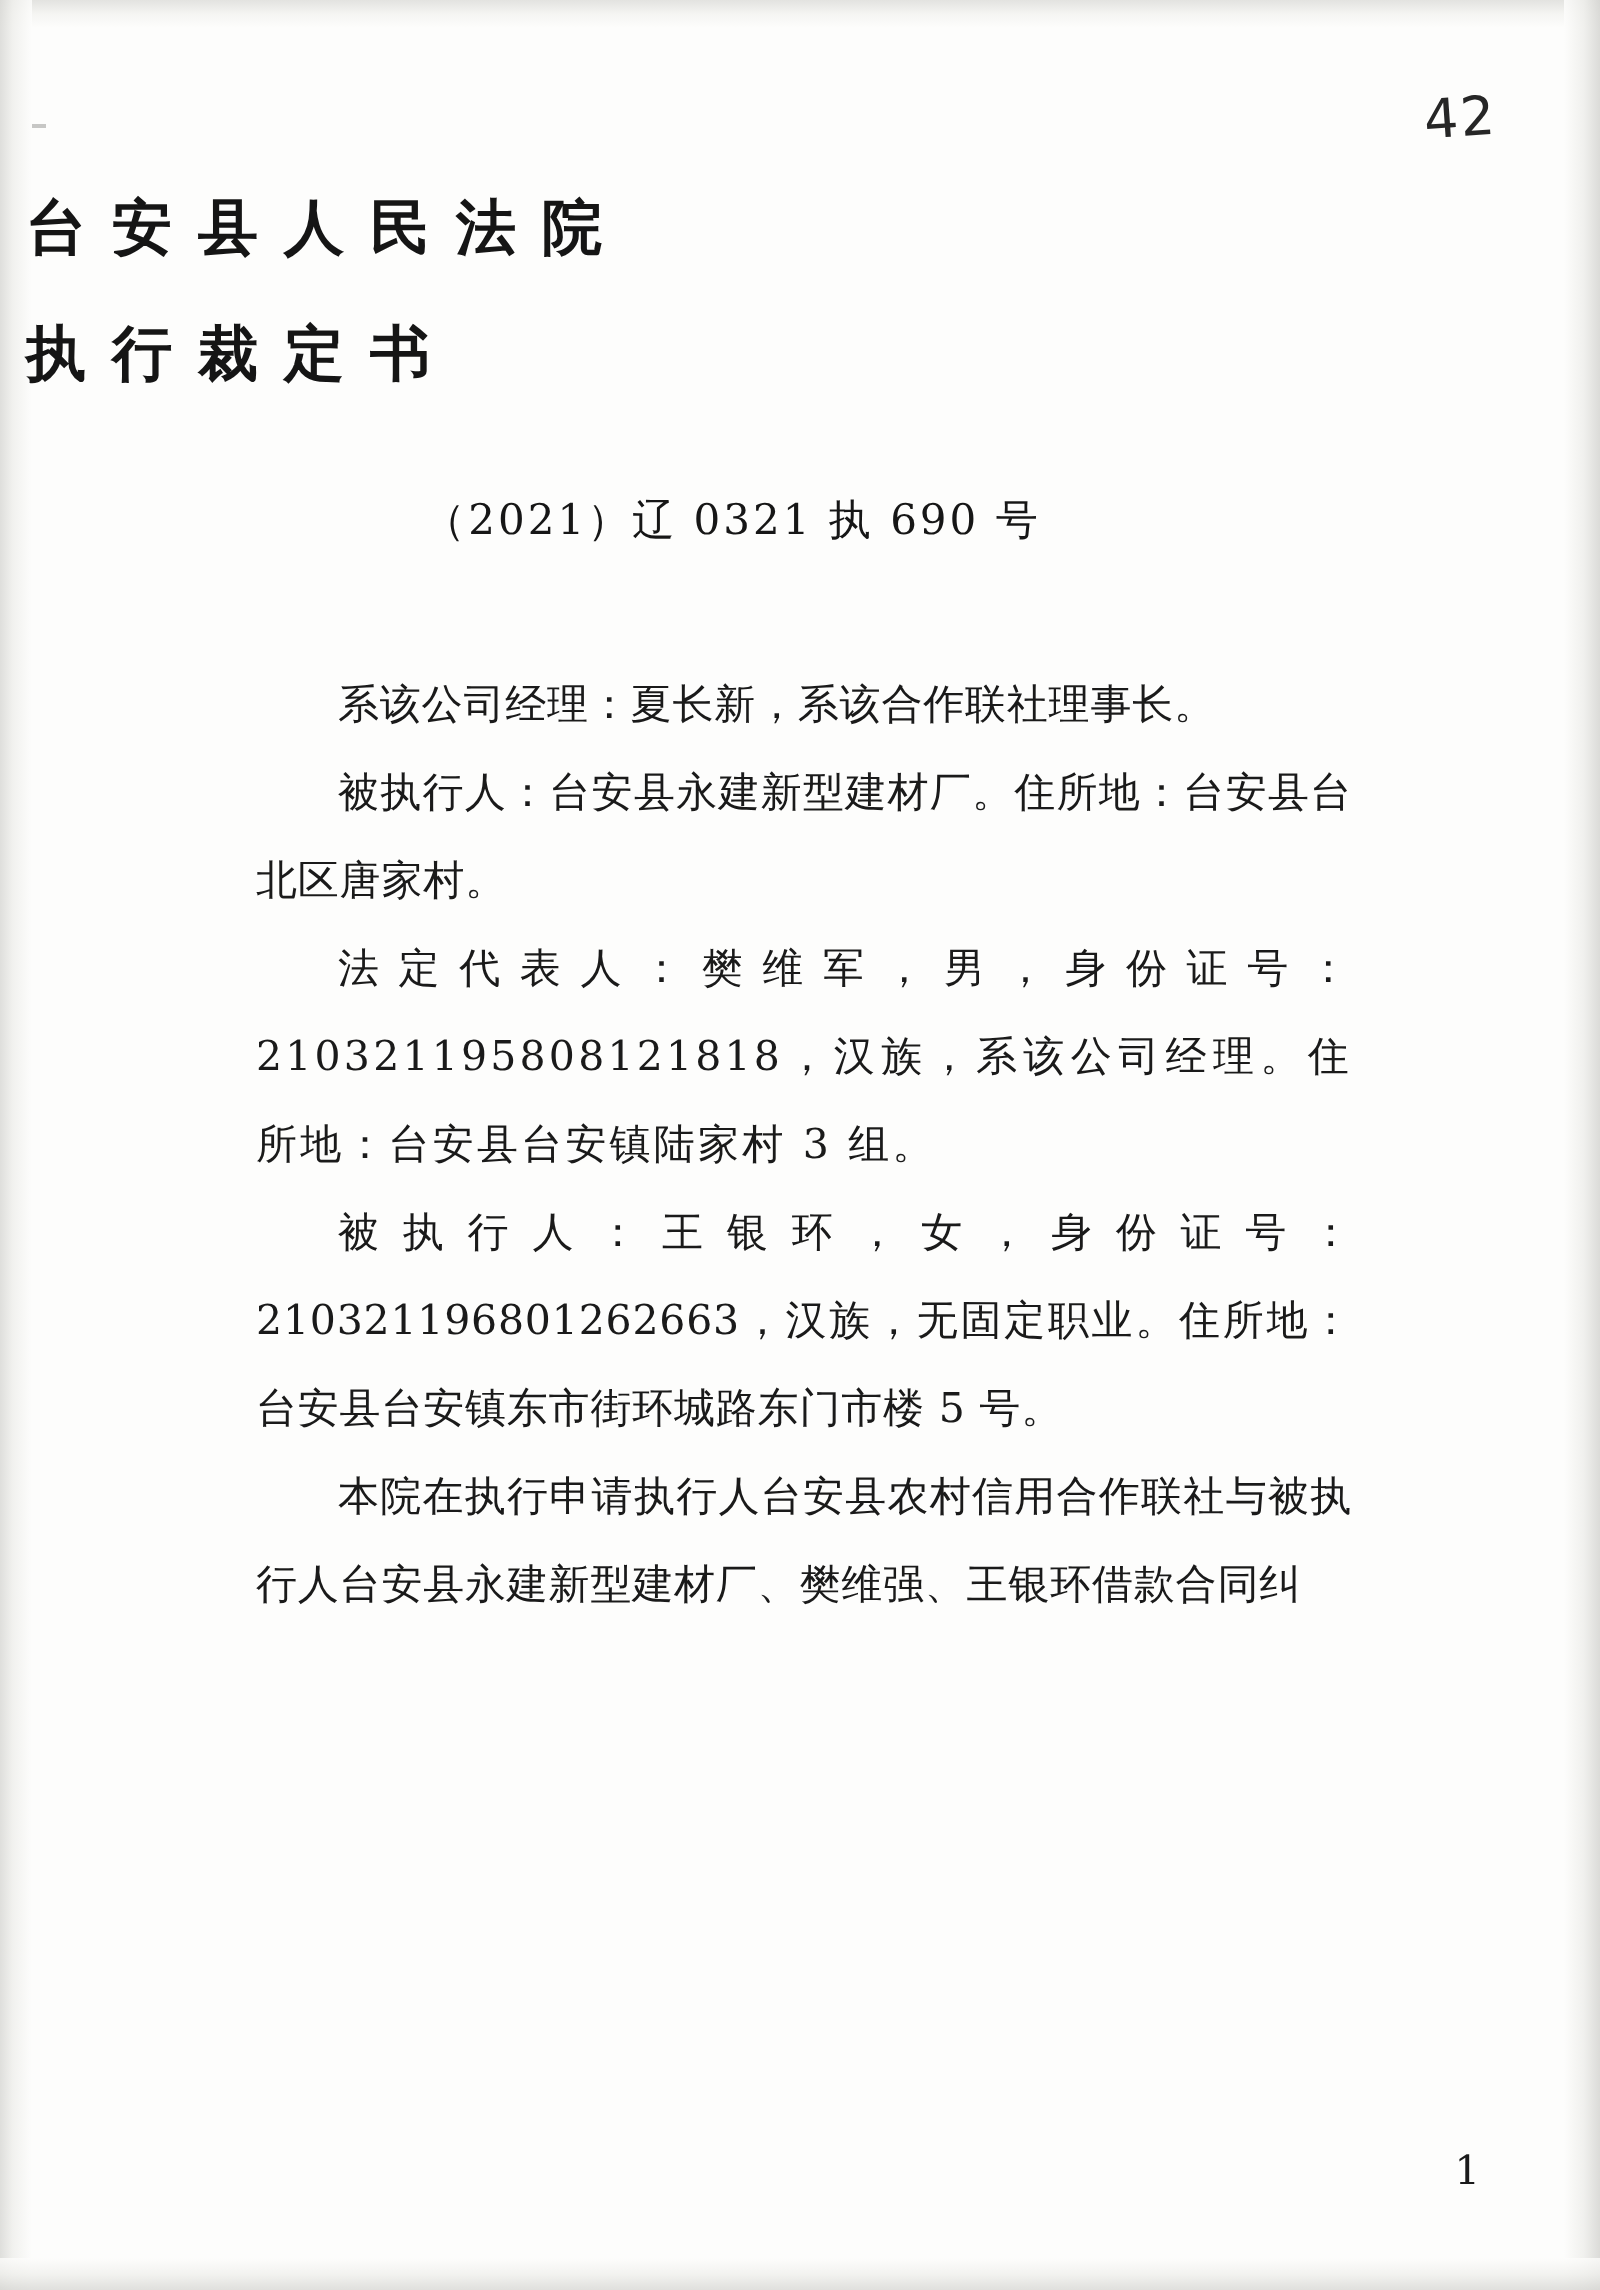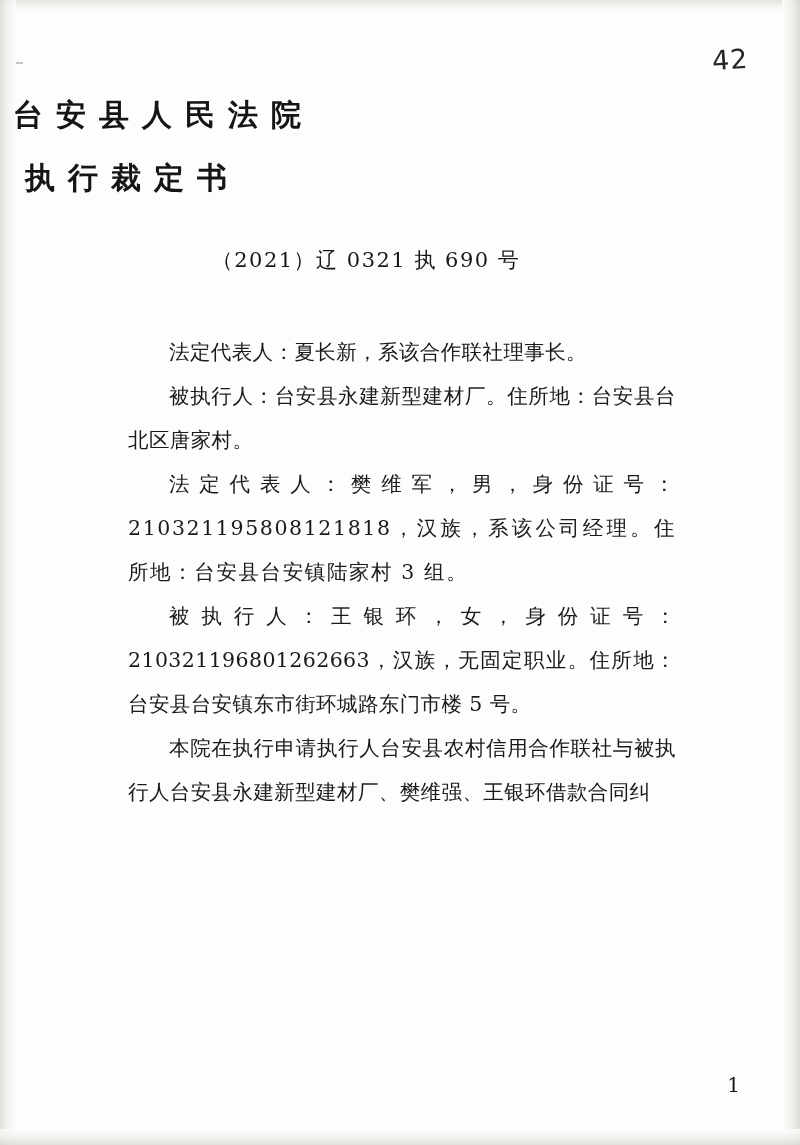--- a/index.html
+++ b/index.html
@@ -101,21 +101,20 @@
     color: #151515;
   }
   .doc-title-2 {
     font-size: 30px;
     font-weight: bold;
     letter-spacing: 13px;
     padding-left: 13px;
     line-height: 1.35;
     margin-top: 22px;
     color: #151515;
-    margin-left: 12px;
   }
 
   .case-number {
     position: absolute;
     left: 0;
     top: 246px;
     width: 704px;
     text-align: center;
     font-size: 21px;
     letter-spacing: 1.5px;
@@ -169,21 +168,21 @@
     <div class="folio-hand">42</div>
 
     <div class="title-block">
       <div class="doc-title-1">台安县人民法院</div>
       <div class="doc-title-2">执行裁定书</div>
     </div>
 
     <div class="case-number">（2021）辽 0321 执 690 号</div>
 
     <div class="body-block">
-      <p class="para">法定代表人：夏长新，系该合作联社理事长。</p>
+      <p class="para">系该公司经理：夏长新，系该合作联社理事长。</p>
       <p class="para">被执行人：台安县永建新型建材厂。住所地：台安县台北区唐家村。</p>
       <p class="para wide">法定代表人：樊维军，男，身份证号：210321195808121818，汉族，系该公司经理。住所地：台安县台安镇陆家村 3 组。</p>
       <p class="para">被执行人：王银环，女，身份证号：210321196801262663，汉族，无固定职业。住所地：台安县台安镇东市街环城路东门市楼 5 号。</p>
       <p class="para">本院在执行申请执行人台安县农村信用合作联社与被执行人台安县永建新型建材厂、樊维强、王银环借款合同纠</p>
     </div>
 
     <div class="folio-bottom">1</div>
 
   </div>
 </div>

